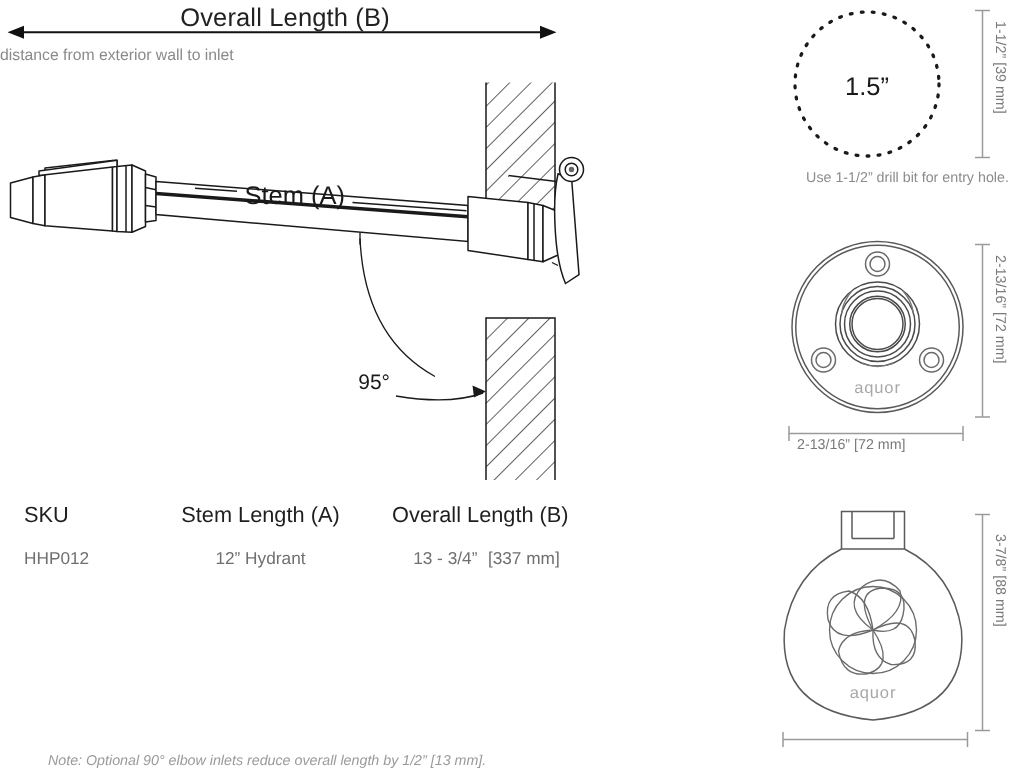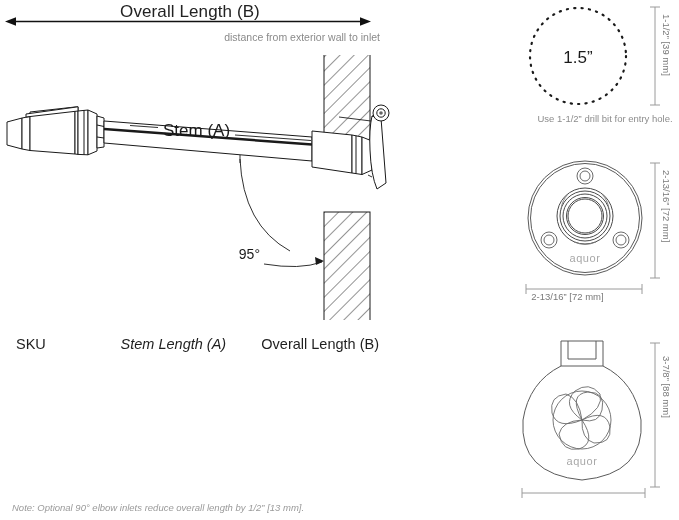--- a/index.html
+++ b/index.html
@@ -22,21 +22,21 @@
   
   #overall-title {
     left: 0; top: 2px; width: 380px;
     text-align: center;
     font-size: 17px;
     color: #222;
     letter-spacing: .1px;
   }
   #overall-subtitle {
     left: 0; top: 31px; width: 380px;
-    text-align: right;
+    text-align: left;
     font-size: 10.5px;
     color: #8a8a8a;
   }
   #overall-dim-line { left: 5px; top: 16px; width: 366px; height: 11px; }
 
   
   #assembly-svg { left: 0; top: 55px; }
 
   
   #spec-table {
@@ -46,36 +46,36 @@
   }
   #spec-table th {
     font-weight: normal;
     font-size: 14.5px;
     color: #1f1f1f;
     padding: 0 0 9px 0;
     text-align: center;
     white-space: nowrap;
   }
   #spec-table th.c-sku { text-align: left; padding-left: 8px; width: 92px; margin-left: 40px; }
-  #spec-table th.c-stem { width: 140px; font-style: italic; }
+  #spec-table th.c-stem { width: 140px; }
   #spec-table th.c-overall { width: 158px; }
   #spec-table td {
     color: #6f6f6f;
     padding: 5.5px 0 5.5px 0;
     text-align: center;
     border-top: 1px solid #d8d8d8;
     white-space: nowrap;
   }
   #spec-table tbody tr:first-child td { border-top: none; }
   #spec-table td.c-sku { text-align: left; padding-left: 8px; }
   .ov-wrap { display: inline-block; text-align: left; width: 120px; }
   .ov-frac { display: inline-block; width: 58px; text-align: right; }
   .ov-mm { display: inline-block; padding-left: 7px; }
   #table-note {
-    left: 12px; top: 502px;
+    left: 32px; top: 502px;
     font-size: 9.5px;
     font-style: italic;
     color: #9a9a9a;
   }
 
   
   #drill-caption {
     left: 520px; top: 113px; width: 170px;
     text-align: center;
     font-size: 9.5px;
@@ -183,20 +183,29 @@
 
 <table id="spec-table" class="abs">
   <thead>
     <tr>
       <th class="c-sku">SKU</th>
       <th class="c-stem">Stem Length (A)</th>
       <th class="c-overall">Overall Length (B)</th>
     </tr>
   </thead>
   <tbody>
+    <tr>
+      <td class="c-sku">HHP012</td>
+      <td class="c-stem">12” Hydrant</td>
+      <td class="c-overall">
+        <span class="ov-wrap">
+          <span class="ov-frac">13 - 3/4”</span><span class="ov-mm">[337 mm]</span>
+        </span>
+      </td>
+    </tr>
   </tbody>
 </table>
 
 <div class="abs" id="table-note">Note: Optional 90° elbow inlets reduce overall length by 1/2” [13 mm].</div>
 
 <svg class="abs" style="left:508px; top:4px;" width="150" height="108" viewBox="0 0 150 108">
   <circle cx="70" cy="52" r="48" fill="none" stroke="#1a1a1a" stroke-width="2.2" stroke-linecap="round" stroke-dasharray="1.2 6.2"></circle>
   <text x="70" y="59" text-anchor="middle" font-family="Liberation Sans, sans-serif" font-size="17" fill="#1a1a1a">1.5”</text>
 </svg>
 

